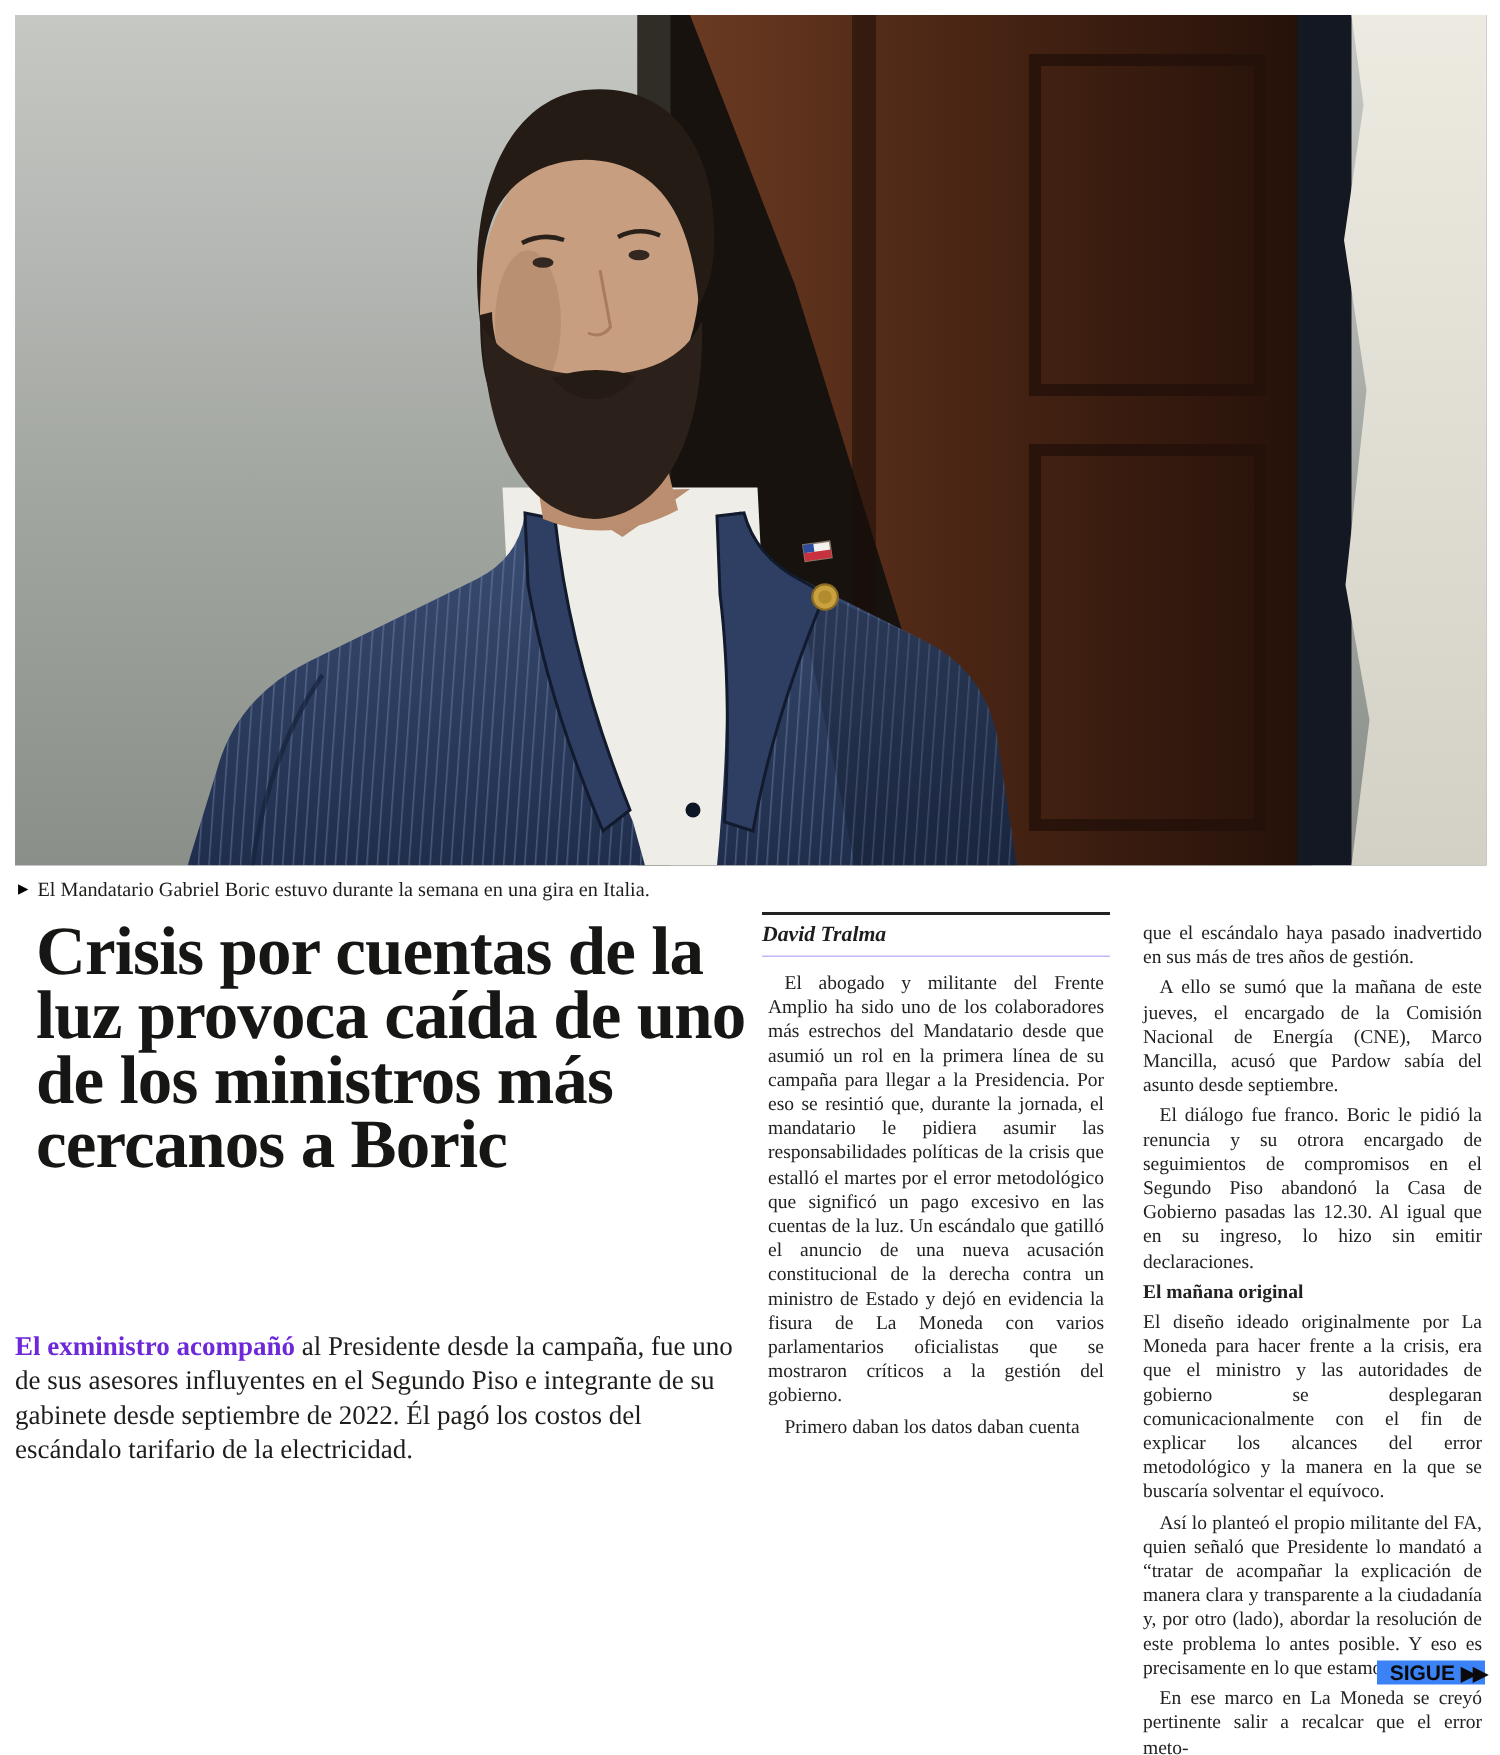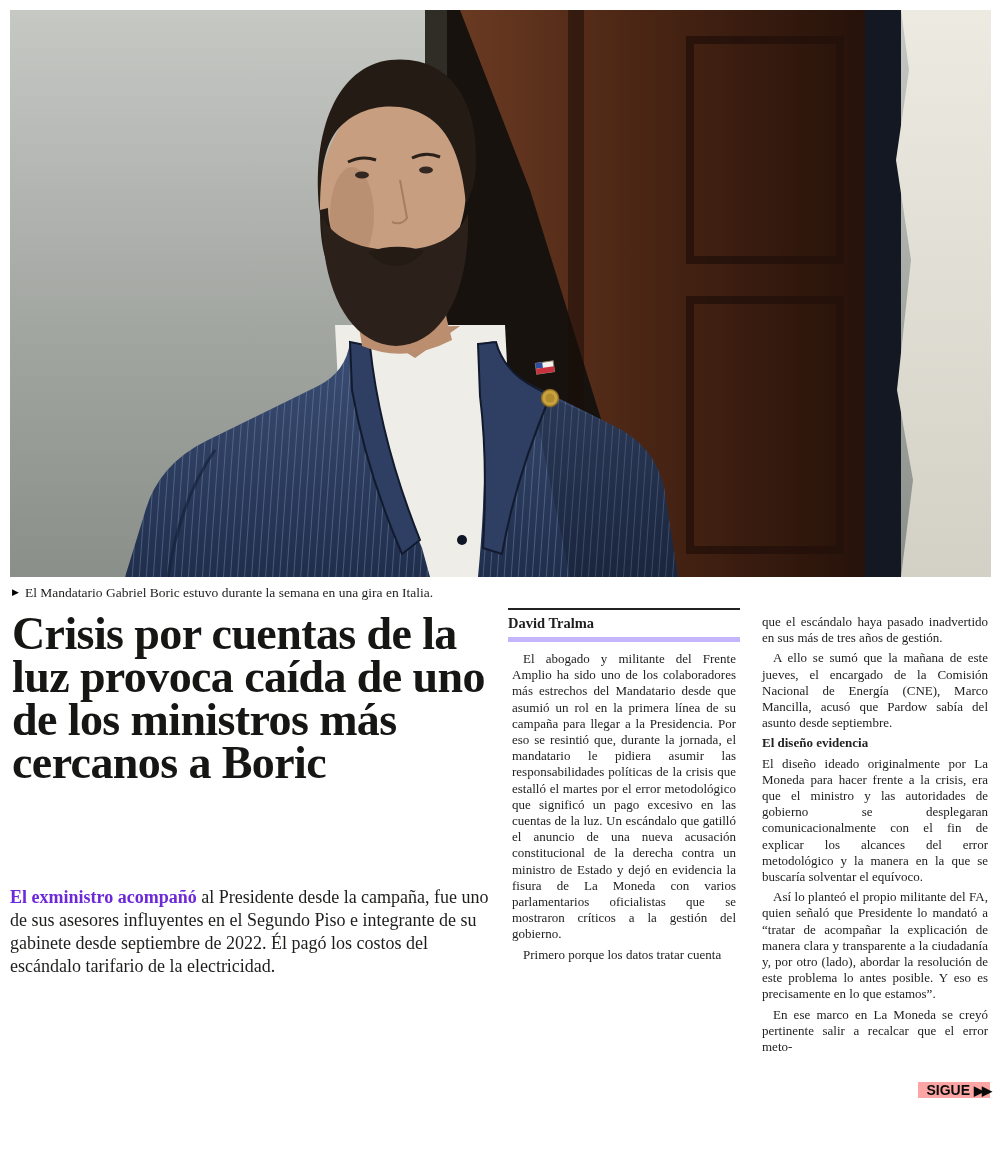--- a/index.html
+++ b/index.html
@@ -8,37 +8,37 @@
 
   
   .photo{position:absolute;left:10px;top:10px;width:981px;height:567px;overflow:hidden;background:#9aa09b;}
   .photo svg{display:block;width:100%;height:100%;}
 
   
   .caption{position:absolute;left:12px;top:583px;width:978px;font-size:13.5px;line-height:18px;color:#1d1d1b;}
   .caption .marker{display:inline-block;font-size:9px;vertical-align:2px;margin-right:6px;color:#000;}
 
   
-  .headline{position:absolute;left:12px;top:612px;width:484px;
+  .headline{position:absolute;left:24px;top:612px;width:484px;
             font-size:46px;font-weight:bold;line-height:43px;letter-spacing:-0.6px;color:#161614;}
   .lede{position:absolute;left:10px;top:886px;width:484px;font-size:18px;line-height:23px;color:#1d1d1b;}
   .lede .lead-in{font-weight:bold;}
 
   
   .colmid{position:absolute;left:508px;top:608px;width:232px;}
   .colright{position:absolute;left:758px;top:610px;width:234px;}
-  .byline{border-top:2px solid #222;border-bottom:5px solid #c4b5fd;
-          font-weight:bold;font-size:14.5px;line-height:18px;
+  .byline{border-top:2px solid #222;border-bottom:1px solid #c4b5fd;
+          font-weight:bold;font-style:italic;font-size:14.5px;line-height:18px;
           padding:4px 0 5px;margin:0 0 9px 0;}
   .bodytext p{margin:4px;font-size:13px;line-height:16.2px;text-align:justify;color:#222;}
   .bodytext p.indent{text-indent:11px;}
   .subhead{font-weight:bold;font-size:13.5px;line-height:17px;margin:8px 0 2px 0;text-align:left;color:#111;}
 
   
-  .sigue{position:absolute;right:10px;top:1082px;background:#fca5a5;padding-left:8px;
+  .sigue{position:absolute;right:10px;top:1107px;background:#3b82f6;padding-left:8px;
          font-family:"Liberation Sans",sans-serif;font-weight:bold;font-size:14px;color:#0a0a0a;text-align:right;}
   .sigue .arrows{margin-left:4px;letter-spacing:-2px;font-size:13px;}
 </style>
 </head>
 <body>
 
 <div class="page">
 
   <div class="photo">
     <svg viewBox="0 0 981 567" preserveAspectRatio="none">
@@ -123,27 +123,28 @@
 
   <p class="lede" style="margin:0">
     <span class="lead-in" style="color: #6d28d9;">El exministro acompañó</span><span> al Presidente desde la campaña, fue uno de sus asesores influyentes en el Segundo Piso e integrante de su gabinete desde septiembre de 2022. Él pagó los costos del escándalo tarifario de la electricidad.</span>
   </p>
 
   <div class="colmid bodytext">
     <div class="byline">
       <span>David Tralma</span>
     </div>
     <p class="indent">El abogado y militante del Frente Amplio ha sido uno de los colaboradores más estrechos del Mandatario desde que asumió un rol en la primera línea de su campaña para llegar a la Presidencia. Por eso se resintió que, durante la jornada, el mandatario le pidiera asumir las responsabilidades políticas de la crisis que estalló el martes por el error metodológico que significó un pago excesivo en las cuentas de la luz. Un escándalo que gatilló el anuncio de una nueva acusación constitucional de la derecha contra un ministro de Estado y dejó en evidencia la fisura de La Moneda con varios parlamentarios oficialistas que se mostraron críticos a la gestión del gobierno.</p>
-    <p class="indent">Primero porque los datos tratar cuenta</p>
+    <p class="indent">Primero daban los datos daban cuenta</p>
   </div>
 
   <div class="colright bodytext">
     <p>que el escándalo haya pasado inadvertido en sus más de tres años de gestión.</p>
     <p class="indent">A ello se sumó que la mañana de este jueves, el encargado de la Comisión Nacional de Energía (CNE), Marco Mancilla, acusó que Pardow sabía del asunto desde septiembre.</p>
-    <p class="subhead">El diseño evidencia</p>
+    <p class="indent">El diálogo fue franco. Boric le pidió la renuncia y su otrora encargado de seguimientos de compromisos en el Segundo Piso abandonó la Casa de Gobierno pasadas las 12.30. Al igual que en su ingreso, lo hizo sin emitir declaraciones.</p>
+    <p class="subhead">El mañana original</p>
     <p>El diseño ideado originalmente por La Moneda para hacer frente a la crisis, era que el ministro y las autoridades de gobierno se desplegaran comunicacionalmente con el fin de explicar los alcances del error metodológico y la manera en la que se buscaría solventar el equívoco.</p>
     <p class="indent">Así lo planteó el propio militante del FA, quien señaló que Presidente lo mandató a “tratar de acompañar la explicación de manera clara y transparente a la ciudadanía y, por otro (lado), abordar la resolución de este problema lo antes posible. Y eso es precisamente en lo que estamos”.</p>
     <p class="indent">En ese marco en La Moneda se creyó pertinente salir a recalcar que el error meto-</p>
   </div>
 
   <div class="sigue">
     <span>SIGUE</span><span class="arrows">▶▶</span>
   </div>
 
 </div>

